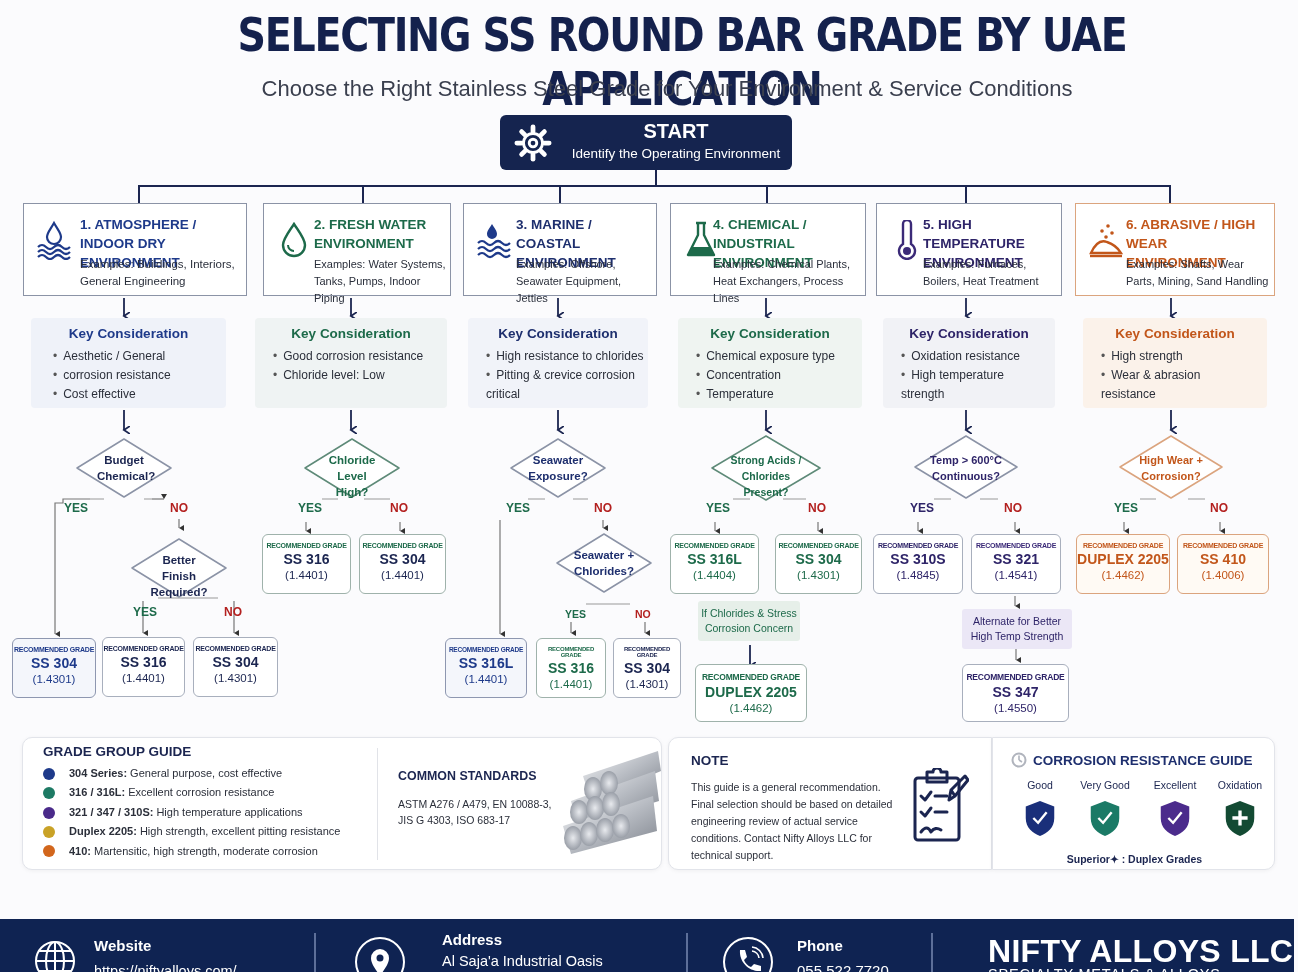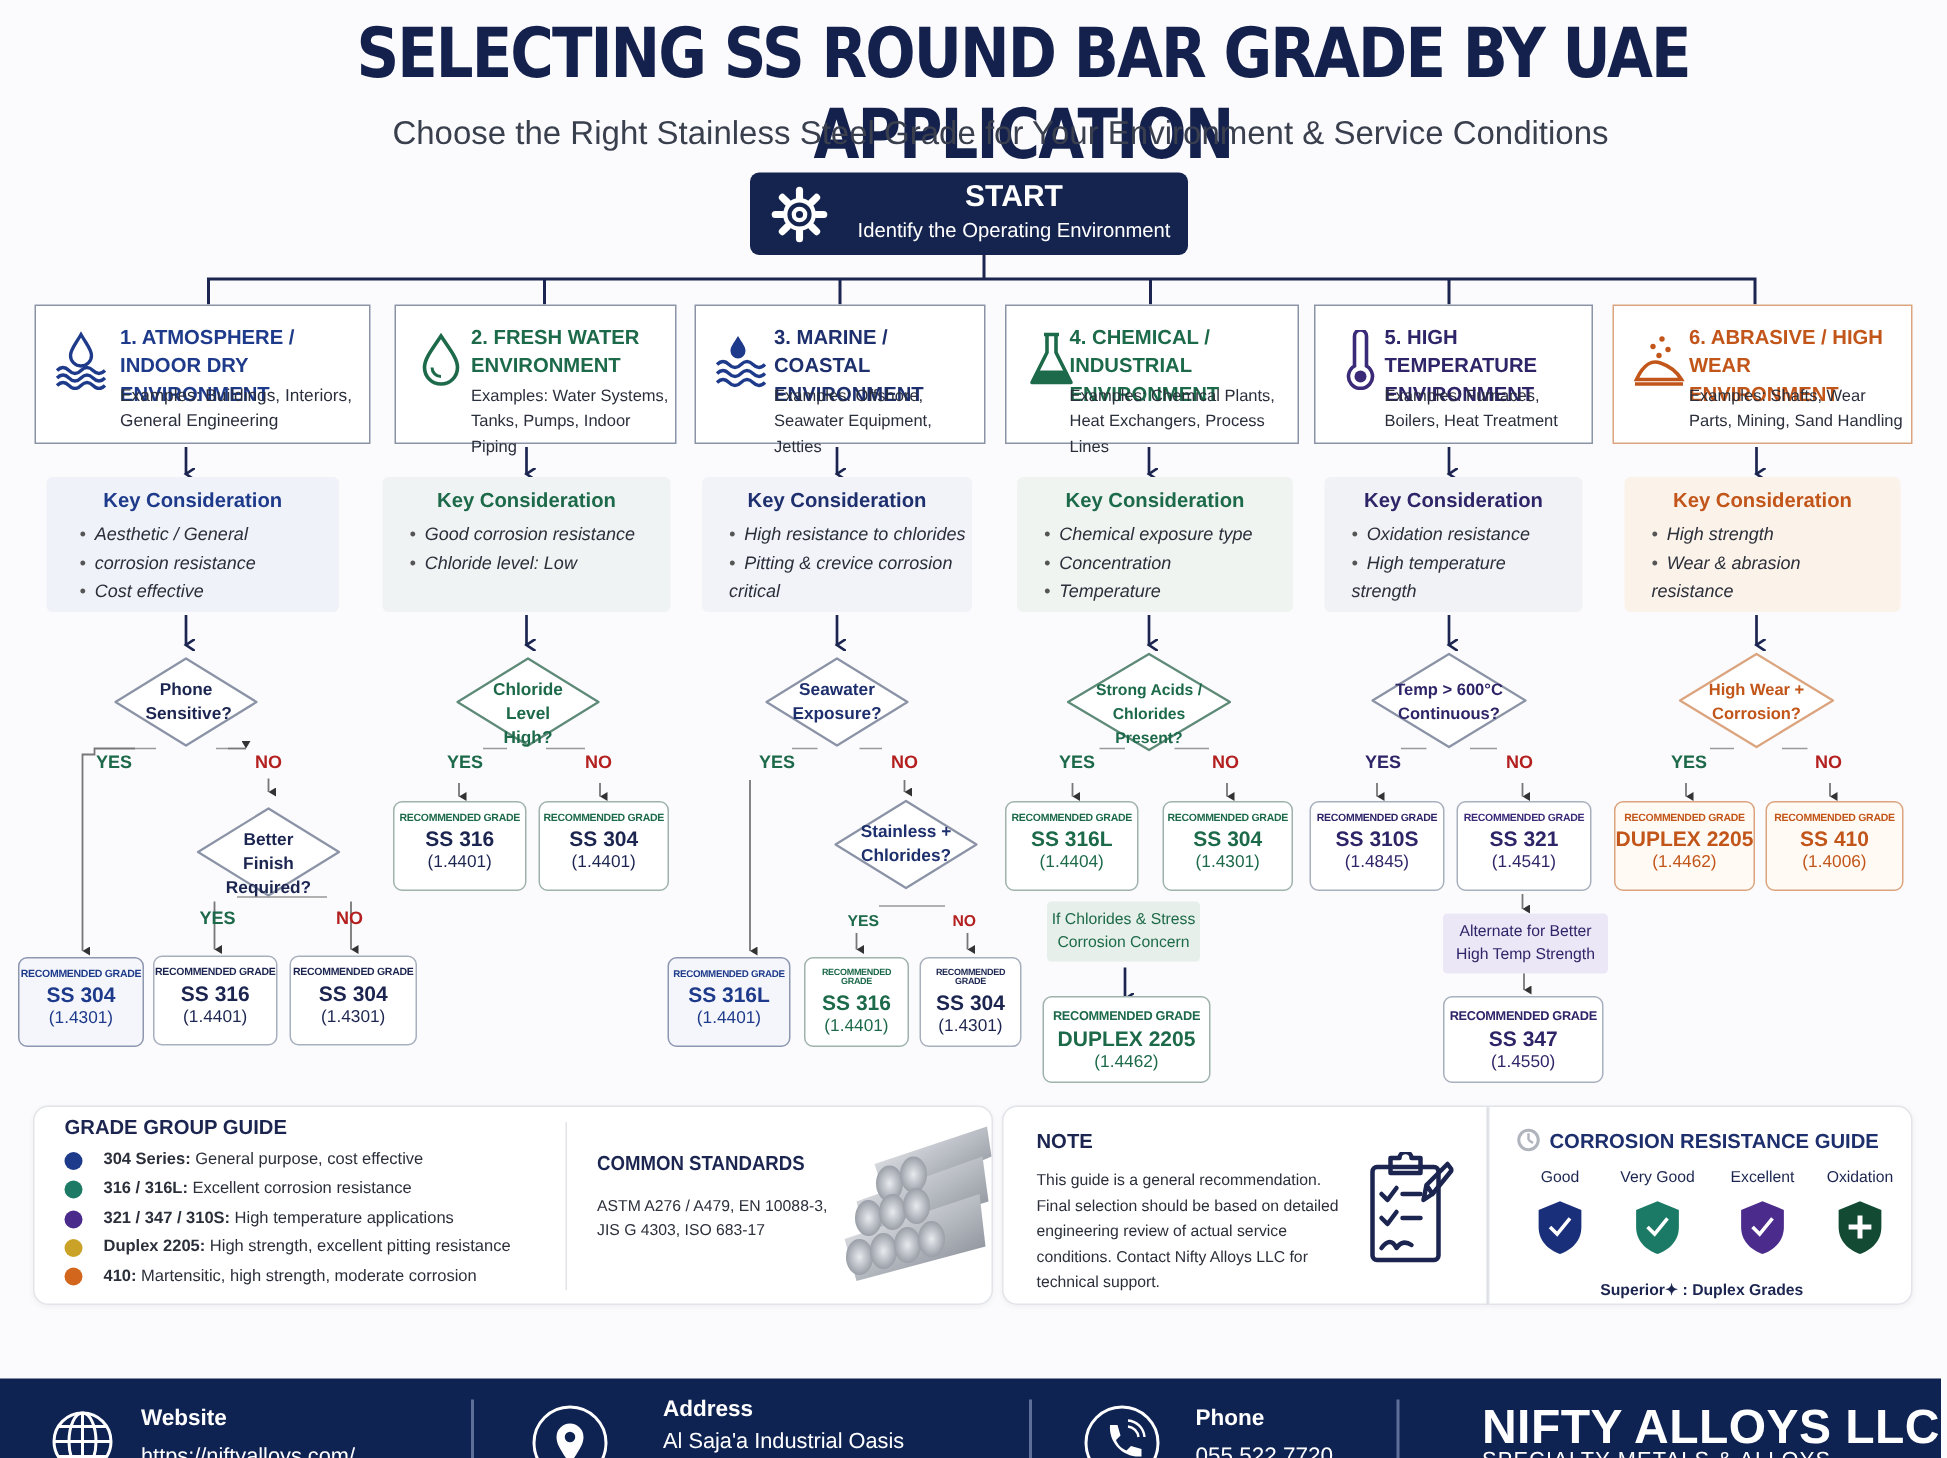--- a/index.html
+++ b/index.html
@@ -12,21 +12,21 @@
   .start .gear { position: absolute; left: 14px; top: 9px; width: 38px; height: 38px; }
   .start .t1 { position: absolute; left: 60px; width: 232px; top: 5px; text-align: center; font-weight: bold; font-size: 20px; }
   .start .t2 { position: absolute; left: 60px; width: 232px; top: 31px; text-align: center; font-size: 13.5px; }
   svg.lines { position: absolute; left: 0; top: 0; width: 1298px; height: 972px; pointer-events: none; }
   .env { height: 93px; top: 203px; background: #fff; border: 1.5px solid #8b93a6; border-radius: 0; }
   .env .ico { position: absolute; left: 12px; top: 16px; width: 36px; height: 40px; }
   .env .nm { position: absolute; left: 56px; top: 11px; right: 6px; font-weight: bold; font-size: 13.5px; line-height: 19px; }
   .env .ex { position: absolute; left: 56px; top: 52px; right: 4px; font-size: 11.5px; line-height: 17px; color: #2a2f3b; }
   .kc { top: 318px; height: 90px; border-radius: 4px; }
   .kc .h { text-align: center; font-weight: bold; font-size: 13.5px; margin-top: 8px; }
-  .kc ul { list-style: none; margin: 6px 0 0 22px; font-size: 12px; color: #2b2f3a; line-height: 19px; font-style: italic; }
+  .kc ul { list-style: none; margin: 6px 0 0 22px; font-size: 12px; color: #2b2f3a; line-height: 19px; }
   .kc li::before { content: "•"; margin-right: 6px; color: #555; }
   .dia { width: 98px; height: 62px; }
   .dia svg { position: absolute; left: 0; top: 0; }
   .dia .q { position: absolute; left: 0; top: 15px; width: 98px; text-align: center; font-size: 11.5px; font-weight: bold; line-height: 16px; }
   .yn { font-size: 12px; font-weight: bold; }
   .yes { color: #1d6a4a; }
   .no { color: #b3201f; }
   .rg { background: #fff; border: 1.5px solid #a8afbd; border-radius: 6px; text-align: center; height: 60px; }
   .rg .l { font-size: 7px; font-weight: bold; margin-top: 7px; letter-spacing: -0.2px; }
   .rg .g { font-size: 14px; font-weight: bold; margin-top: 2px; }
@@ -242,21 +242,21 @@
   <ul style="margin-left:18px;width:140px">
       <li>High strength</li>
       <li>Wear &amp; abrasion resistance</li>
     </ul>
 </div>
 
 <div class="abs dia" style="left:75px;top:437px;">
   <svg width="98" height="62" viewBox="0 0 98 62">
       <path d="M49 2 L96 31 L49 60 L2 31Z" fill="#fff" stroke="#8b93a6" stroke-width="1.5" stroke-linejoin="round"></path>
     </svg>
-  <div class="q" style="color:#1b2550;padding:0 22px">Phone Sensitive?</div>
+  <div class="q" style="color:#1b2550;padding:0 22px">Budget Chemical?</div>
 </div>
 <div class="abs dia" style="left:130px;top:537px;">
   <svg width="98" height="62" viewBox="0 0 98 62">
       <path d="M49 2 L96 31 L49 60 L2 31Z" fill="#fff" stroke="#8b93a6" stroke-width="1.5" stroke-linejoin="round"></path>
     </svg>
   <div class="q" style="color:#1b2550;padding:0 18px">Better Finish Required?</div>
 </div>
 <div class="abs dia" style="left:303px;top:437px;">
   <svg width="98" height="62" viewBox="0 0 98 62">
       <path d="M49 2 L96 31 L49 60 L2 31Z" fill="#fff" stroke="#5e8a78" stroke-width="1.5" stroke-linejoin="round"></path>
@@ -266,21 +266,21 @@
 <div class="abs dia" style="left:509px;top:437px;">
   <svg width="98" height="62" viewBox="0 0 98 62">
       <path d="M49 2 L96 31 L49 60 L2 31Z" fill="#fff" stroke="#8b93a6" stroke-width="1.5" stroke-linejoin="round"></path>
     </svg>
   <div class="q" style="color:#1e2f6e;padding:0 18px">Seawater Exposure?</div>
 </div>
 <div class="abs dia" style="left:555px;top:532px;">
   <svg width="98" height="62" viewBox="0 0 98 62">
       <path d="M49 2 L96 31 L49 60 L2 31Z" fill="#fff" stroke="#8b93a6" stroke-width="1.5" stroke-linejoin="round"></path>
     </svg>
-  <div class="q" style="color:#1e2f6e;padding:0 18px">Stainless + Chlorides?</div>
+  <div class="q" style="color:#1e2f6e;padding:0 18px">Seawater + Chlorides?</div>
 </div>
 <div class="abs dia" style="left:710px;top:434px;width:112px;height:68px;">
   <svg width="112" height="68" viewBox="0 0 112 68">
       <path d="M56 2 L110 34 L56 66 L2 34Z" fill="#fff" stroke="#5e8a78" stroke-width="1.5" stroke-linejoin="round"></path>
     </svg>
   <div class="q" style="color:#1d6a4a;width:112px;top:18px;font-size:10.5px;padding:0 14px">Strong Acids / Chlorides Present?</div>
 </div>
 <div class="abs dia" style="left:913px;top:434px;width:106px;height:66px;">
   <svg width="106" height="66" viewBox="0 0 106 66">
       <path d="M53 2 L104 33 L53 64 L2 33Z" fill="#fff" stroke="#8b93a6" stroke-width="1.5" stroke-linejoin="round"></path>

